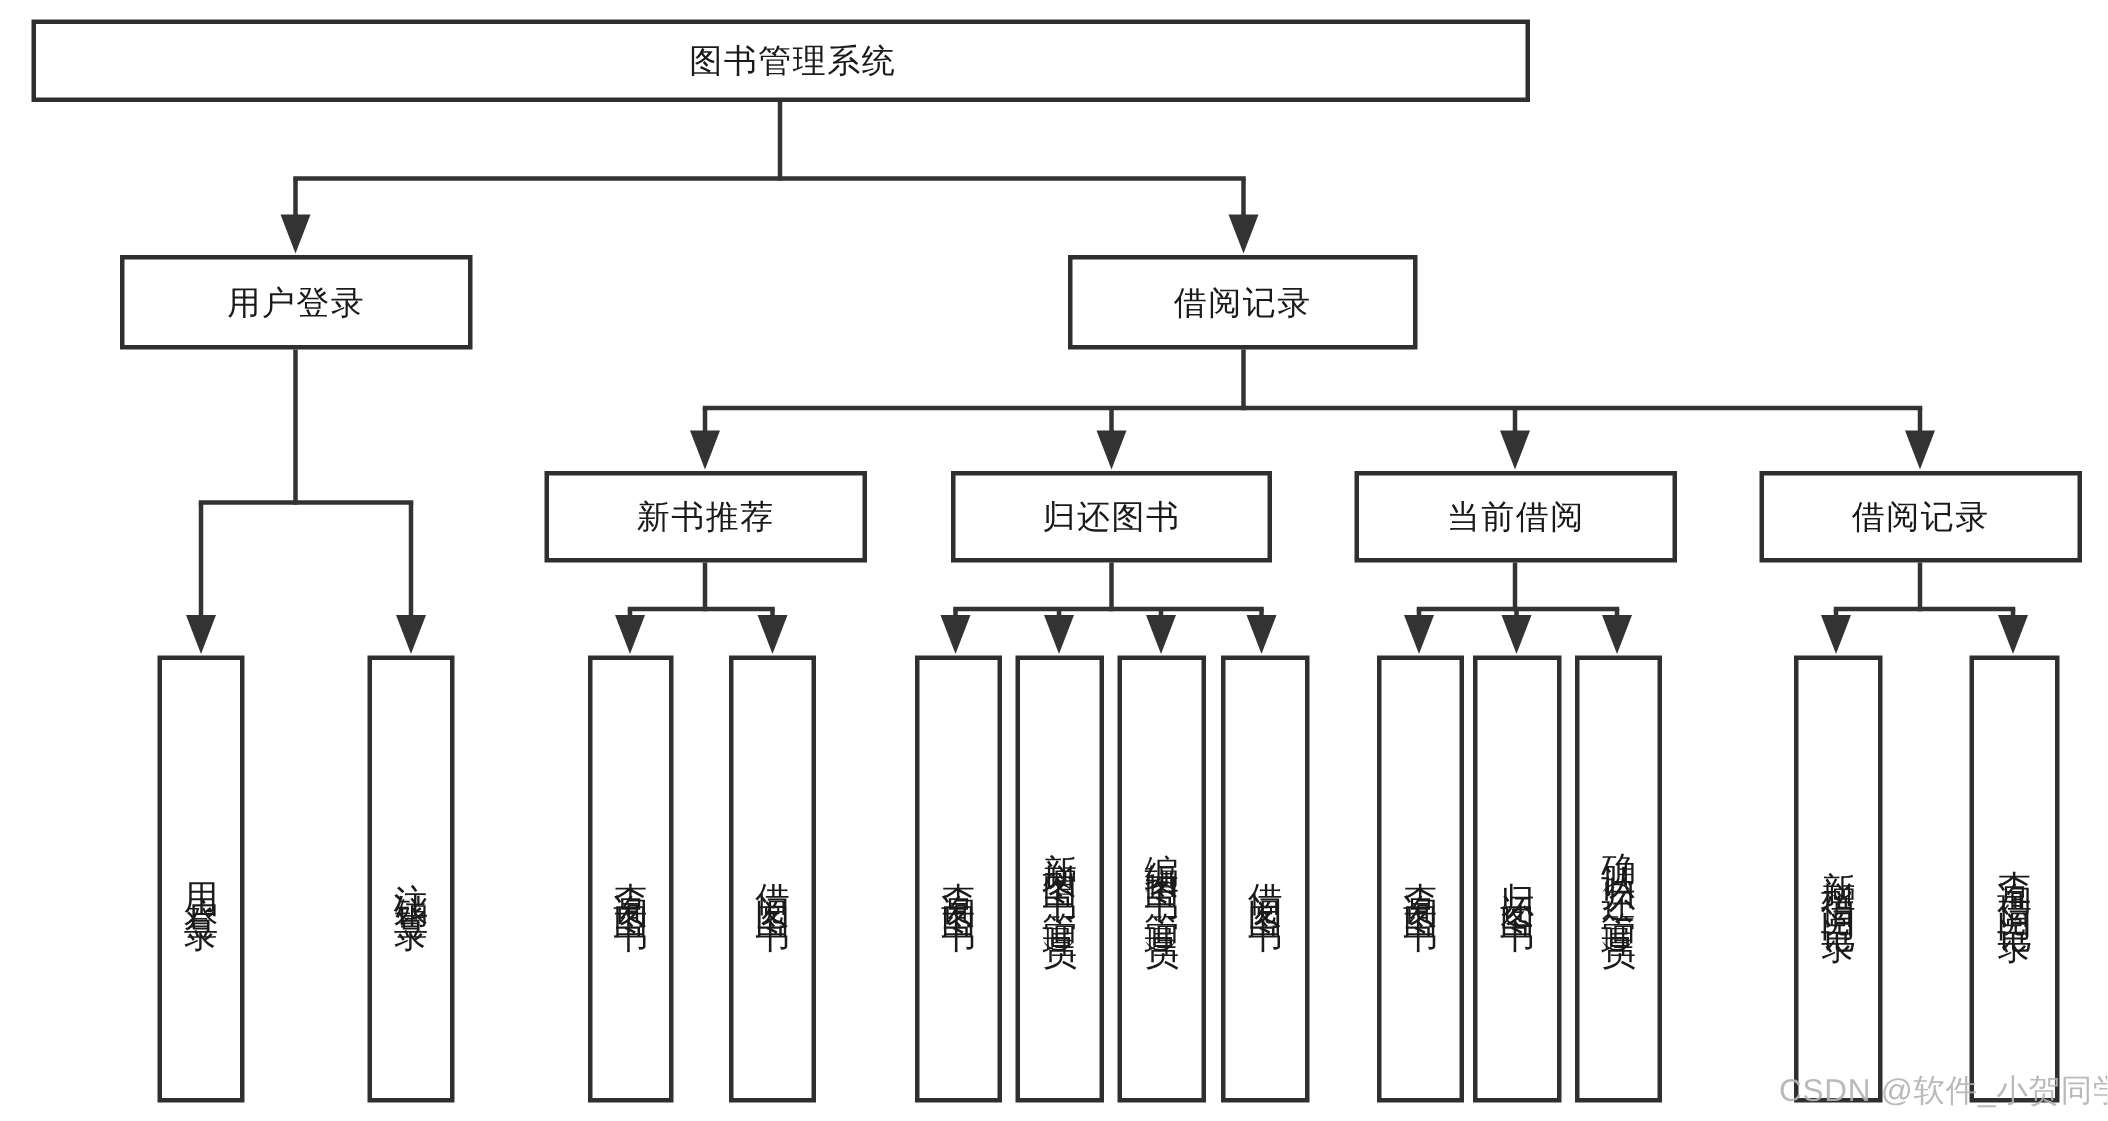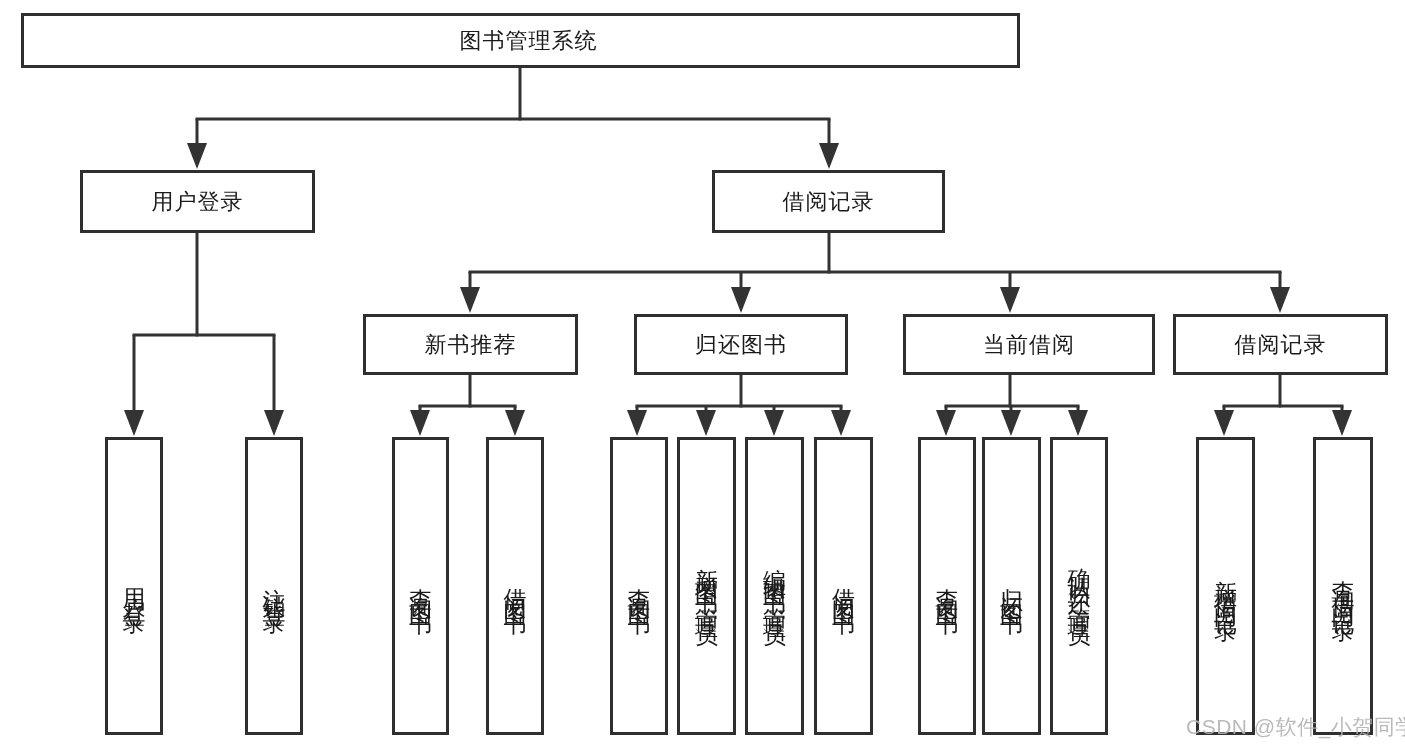--- a/index.html
+++ b/index.html
@@ -145,21 +145,21 @@
     </g>
   </svg>
 
   <div class="node" style="left:21px; top:13px; width:999px; height:55px;padding-left:16px;">图书管理系统</div>
 
   <div class="node" style="left:80px; top:170px; width:235px; height:63px;">用户登录</div>
   <div class="node" style="left:712px; top:170px; width:233px; height:63px;">借阅记录</div>
 
   <div class="node" style="left:363px; top:314px; width:215px; height:61px;">新书推荐</div>
   <div class="node" style="left:634px; top:314px; width:214px; height:61px;">归还图书</div>
-  <div class="node" style="left:903px; top:314px; width:252px; height:61px;">当前借阅</div>
+  <div class="node" style="left:903px; top:314px; width:215px; height:61px;">当前借阅</div>
   <div class="node" style="left:1173px; top:314px; width:215px; height:61px;">借阅记录</div>
 
   <div class="vnode" style="left:105px; width:58px;">
     <span>用户登录</span>
   </div>
   <div class="vnode" style="left:245px; width:58px;">
     <span>注销登录</span>
   </div>
 
   <div class="vnode" style="left:392px; width:57px;">

